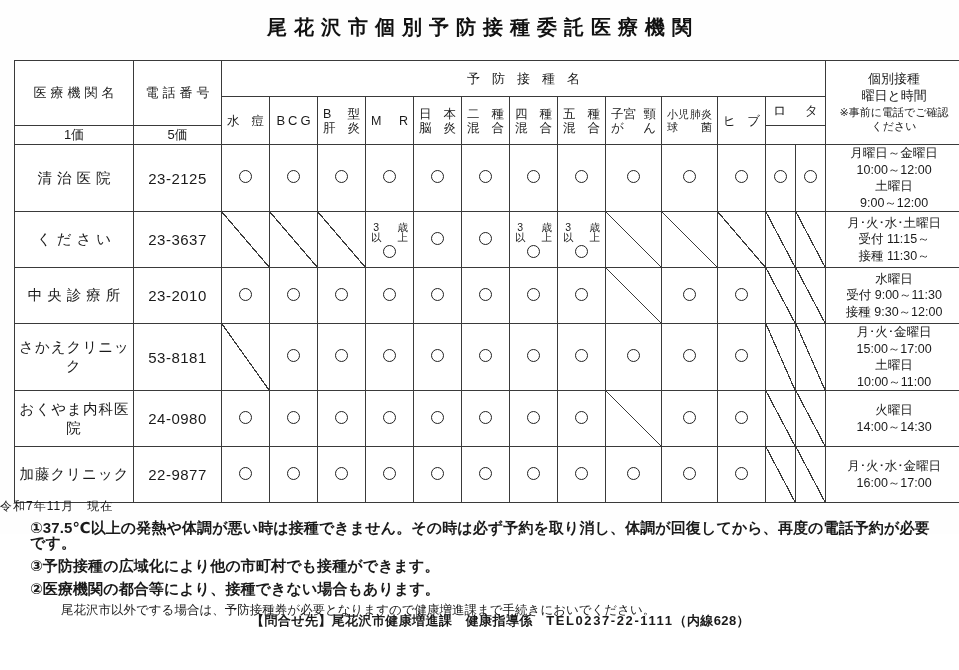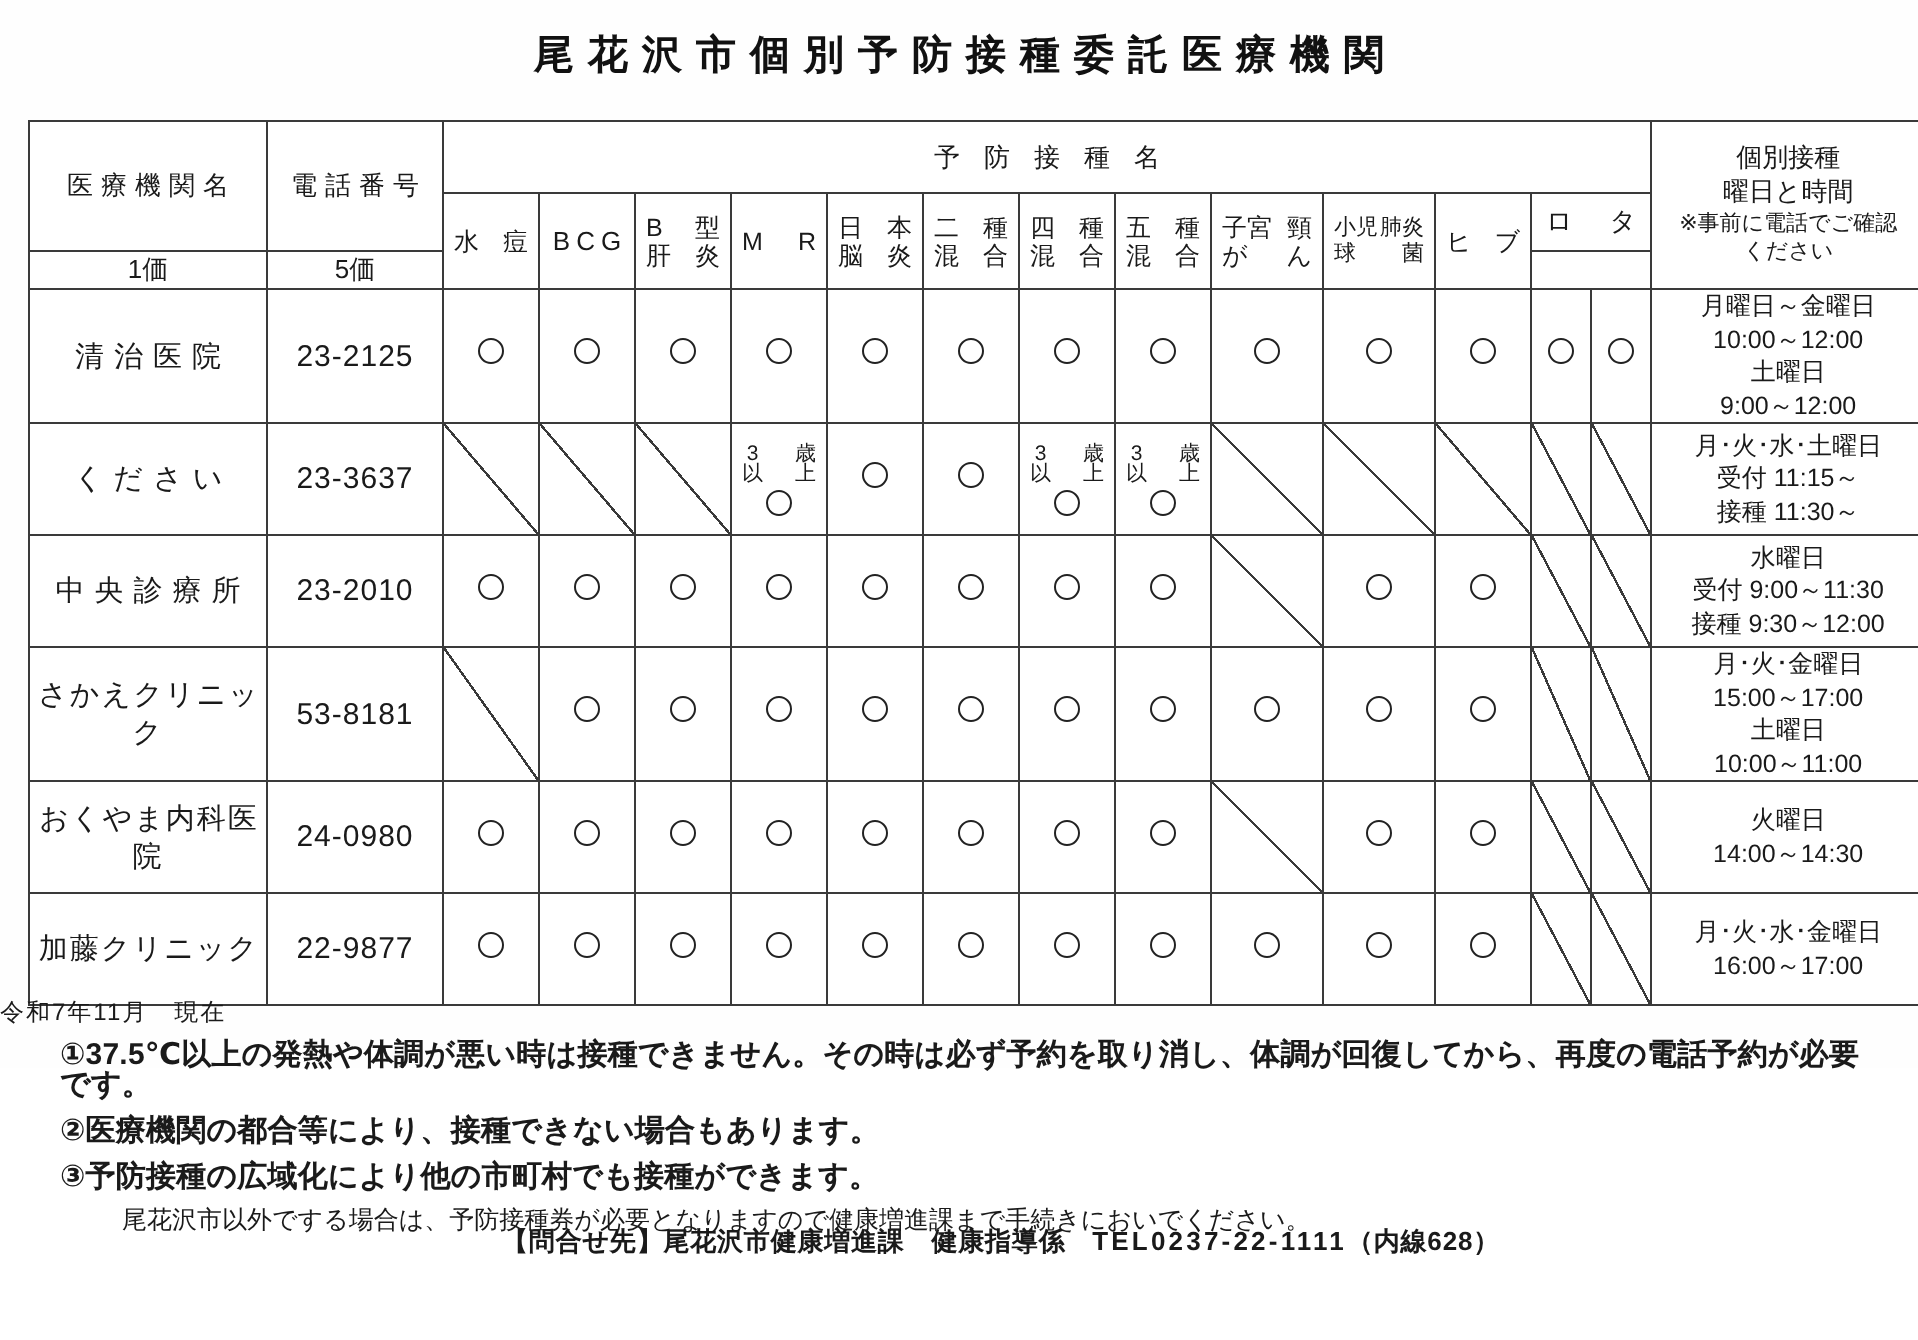--- a/index.html
+++ b/index.html
@@ -537,22 +537,22 @@
 16:00～17:00</td>
           </tr>
         </tbody>
     </table>
   </div>
 
   <div class="asof">令和7年11月　現在</div>
 
   <div class="notes">
     <div class="nitem">①37.5℃以上の発熱や体調が悪い時は接種できません。その時は必ず予約を取り消し、体調が回復してから、再度の電話予約が必要です。</div>
+    <div class="nitem">③予防接種の広域化により他の市町村でも接種ができます。</div>
     <div class="nitem">②医療機関の都合等により、接種できない場合もあります。</div>
-    <div class="nitem">③予防接種の広域化により他の市町村でも接種ができます。</div>
     <div class="nsub">尾花沢市以外でする場合は、予防接種券が必要となりますので健康増進課まで手続きにおいでください。</div>
   </div>
 
   <div class="contact">
     <span>【問合せ先】尾花沢市健康増進課　健康指導係　</span><span class="tel">TEL0237-22-1111</span><span>（内線628）</span>
   </div>
 
 </div>
 
 </body></html>

